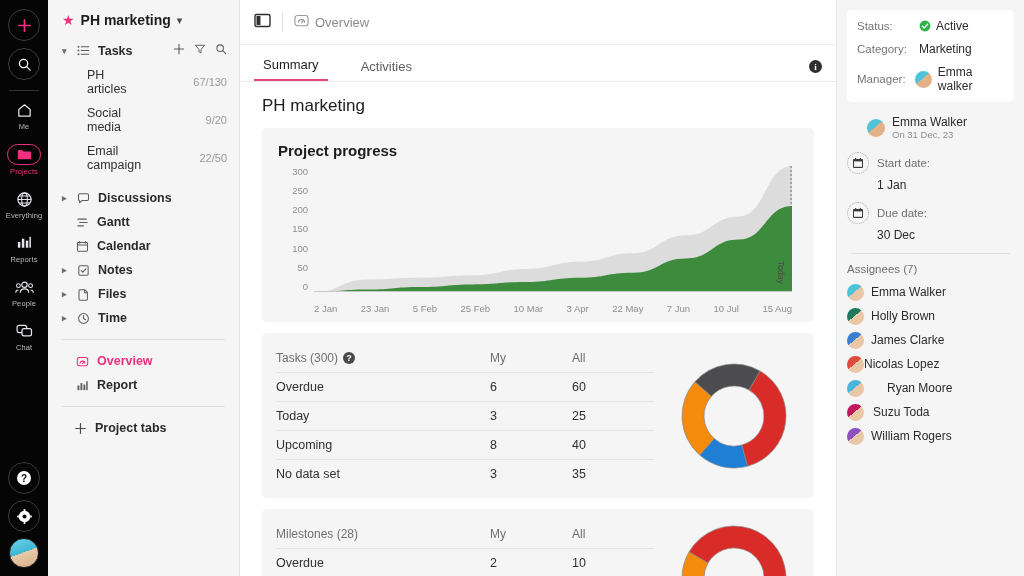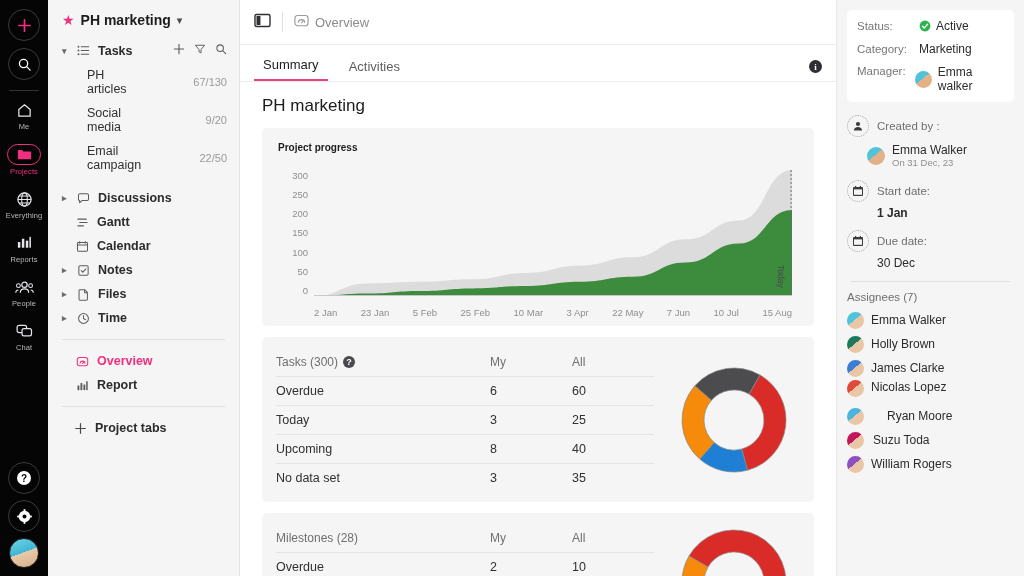--- a/index.html
+++ b/index.html
@@ -96,21 +96,21 @@
   .main { flex: 1; display: flex; flex-direction: column; background: #fff; min-width: 0; }
   .topbar {
     height: 45px; flex: 0 0 45px; display: flex; align-items: center;
     padding: 0 14px; border-bottom: 1px solid #ececec; gap: 11px;
   }
   .vline { width: 1px; height: 20px; background: #e0e0e0; }
   .bc { display: flex; align-items: center; gap: 6px; color: #8b8b8e; font-size: 13px; }
 
   .tabbar {
     height: 37px; flex: 0 0 37px; display: flex; align-items: flex-end;
-    border-bottom: 1px solid #ececec; padding: 0 14px; gap: 12px; position: relative;
+    border-bottom: 1px solid #ececec; padding: 0 14px; gap: 24px; position: relative;
   }
   .tab {
     padding: 4px 9px 7px; font-size: 13px; color: #5e5e61; cursor: pointer;
   }
   .tab.on { color: #1d1d1f; border-bottom: 2px solid #e8447d; }
   .info-i {
     position: absolute; right: 14px; bottom: 8px;
     width: 13px; height: 13px; border-radius: 50%; background: #2f2f33;
     color: #fff; font-size: 9px; font-weight: bold;
     display: flex; align-items: center; justify-content: center;
@@ -118,21 +118,21 @@
   }
 
   .page-title { font-size: 17px; color: #1d1d1f; padding: 14px 0 12px 22px; }
 
   .scroll { flex: 1; overflow: hidden; padding: 0 22px 0 22px; }
 
   .card {
     background: #f5f5f5; border-radius: 5px; margin-bottom: 11px;
   }
   .chart-card { padding: 14px 16px 8px; }
-  .chart-title { font-size: 10px; font-weight: bold; color: #1d1d1f; margin-bottom: 17px; }
+  .chart-title { font-size: 15px; font-weight: bold; color: #1d1d1f; margin-bottom: 7px; }
   .chart-wrap { position: relative; height: 148px; }
   .yaxis {
     position: absolute; left: 0; top: 0; width: 30px; height: 126px;
     display: flex; flex-direction: column; justify-content: space-between;
     align-items: flex-end; font-size: 9.5px; color: #8e8e91;
   }
   .plot { position: absolute; left: 36px; right: 6px; top: 0; height: 126px; }
   .plot svg { width: 100%; height: 100%; display: block; }
   .xaxis {
     position: absolute; left: 36px; right: 6px; bottom: 0;
@@ -568,39 +568,30 @@
               <circle cx="6" cy="6" r="5.4" fill="#2bb34a"></circle>
               <path d="M3.4 6.2l1.8 1.8 3.4-3.8" stroke="#fff" stroke-width="1.4" fill="none" stroke-linecap="round" stroke-linejoin="round"></path>
             </svg>
           <span>Active</span>
         </span>
       </div>
       <div style="display:flex;align-items:center;margin-bottom:9px;">
         <span style="width:62px;color:#767679;font-size:11.5px;">Category:</span>
         <span style="font-size:12px;color:#2b2b2d;">Marketing</span>
       </div>
-      <div style="display:flex;">
+      <div style="display:flex;align-items:center;">
         <span style="width:62px;color:#767679;font-size:11.5px;">Manager:</span>
         <span style="display:flex;align-items:center;gap:6px;font-size:12px;color:#2b2b2d;">
           <span style="width:17px;height:17px;border-radius:50%;background:linear-gradient(140deg,#4fc3d9 0 45%,#e3b188 45% 100%);flex:0 0 17px;"></span>
           <span>Emma walker</span>
         </span>
       </div>
     </div>
 
     <div style="margin:13px 10px 0;">
-      <div style="display:flex;align-items:center;gap:8px;">
-        <span style="width:22px;height:22px;border-radius:50%;border:1.3px dotted #a8a8ab;display:flex;align-items:center;justify-content:center;flex:0 0 22px;">
-          <svg width="12" height="12" viewBox="0 0 12 12">
-              <circle cx="6" cy="4" r="2.1" fill="#3c3c3e"></circle>
-              <path d="M1.9 10.6c0-2.2 1.8-3.6 4.1-3.6s4.1 1.4 4.1 3.6z" fill="#3c3c3e"></path>
-            </svg>
-        </span>
-        <span style="color:#6f6f72;font-size:11.5px;">Created by :</span>
-      </div>
       <div style="display:flex;align-items:center;gap:7px;margin:6px 0 0 20px;">
         <span style="width:18px;height:18px;border-radius:50%;background:linear-gradient(140deg,#4fc3d9 0 45%,#e3b188 45% 100%);flex:0 0 18px;"></span>
         <span>
           <span style="display:block;font-size:12px;color:#2b2b2d;">Emma Walker</span>
           <span style="display:block;font-size:9.5px;color:#8e8e91;">On 31 Dec, 23</span>
         </span>
       </div>
     </div>
 
     <div style="margin:12px 10px 0;">
@@ -608,21 +599,21 @@
         <span style="width:22px;height:22px;border-radius:50%;border:1.3px dotted #a8a8ab;display:flex;align-items:center;justify-content:center;flex:0 0 22px;">
           <svg width="12" height="12" viewBox="0 0 12 12">
               <rect x="1" y="2" width="10" height="9" rx="1" fill="#3c3c3e"></rect>
               <rect x="2" y="4.4" width="8" height="5.4" fill="#f5f5f5"></rect>
               <rect x="3" y="1" width="1.2" height="2" fill="#3c3c3e"></rect>
               <rect x="7.8" y="1" width="1.2" height="2" fill="#3c3c3e"></rect>
             </svg>
         </span>
         <span style="color:#6f6f72;font-size:11.5px;">Start date:</span>
       </div>
-      <div style="font-size:12px;color:#2b2b2d;margin:4px 0 0 30px;font-weight:bold;">1 Jan</div>
+      <div style="font-size:12px;color:#2b2b2d;margin:4px 0 0 30px;">1 Jan</div>
     </div>
 
     <div style="margin:10px 10px 0;">
       <div style="display:flex;align-items:center;gap:8px;">
         <span style="width:22px;height:22px;border-radius:50%;border:1.3px dotted #a8a8ab;display:flex;align-items:center;justify-content:center;flex:0 0 22px;">
           <svg width="12" height="12" viewBox="0 0 12 12">
               <rect x="1" y="2" width="10" height="9" rx="1" fill="#3c3c3e"></rect>
               <rect x="2" y="4.4" width="8" height="5.4" fill="#f5f5f5"></rect>
               <rect x="3" y="1" width="1.2" height="2" fill="#3c3c3e"></rect>
               <rect x="7.8" y="1" width="1.2" height="2" fill="#3c3c3e"></rect>
@@ -643,21 +634,21 @@
             <span style="font-size: 12px; color: rgb(43, 43, 45);">Emma Walker</span>
           </div>
           <div style="display: flex; align-items: center; gap: 7px; height: 24px;">
             <span style="width: 17px; height: 17px; border-radius: 50%; flex: 0 0 17px; background: linear-gradient(140deg, rgb(30, 122, 94) 0px, rgb(30, 122, 94) 46%, rgb(232, 198, 166) 46%, rgb(232, 198, 166) 100%);"></span>
             <span style="font-size: 12px; color: rgb(43, 43, 45);">Holly Brown</span>
           </div>
           <div style="display: flex; align-items: center; gap: 7px; height: 24px;">
             <span style="width: 17px; height: 17px; border-radius: 50%; flex: 0 0 17px; background: linear-gradient(140deg, rgb(59, 127, 212) 0px, rgb(59, 127, 212) 46%, rgb(232, 198, 166) 46%, rgb(232, 198, 166) 100%);"></span>
             <span style="font-size: 12px; color: rgb(43, 43, 45);">James Clarke</span>
           </div>
-          <div style="display: flex; gap: 7px; height: 24px;">
+          <div style="display: flex; align-items: center; height: 24px;">
             <span style="width: 17px; height: 17px; border-radius: 50%; flex: 0 0 17px; background: linear-gradient(140deg, rgb(224, 74, 58) 0px, rgb(224, 74, 58) 46%, rgb(232, 198, 166) 46%, rgb(232, 198, 166) 100%);"></span>
             <span style="font-size: 12px; color: rgb(43, 43, 45);">Nicolas Lopez</span>
           </div>
           <div style="display: flex; align-items: center; gap: 23px; height: 24px;">
             <span style="width: 17px; height: 17px; border-radius: 50%; flex: 0 0 17px; background: linear-gradient(140deg, rgb(73, 182, 224) 0px, rgb(73, 182, 224) 46%, rgb(232, 198, 166) 46%, rgb(232, 198, 166) 100%);"></span>
             <span style="font-size: 12px; color: rgb(43, 43, 45);">Ryan Moore</span>
           </div>
           <div style="display: flex; align-items: center; gap: 9px; height: 24px;">
             <span style="width: 17px; height: 17px; border-radius: 50%; flex: 0 0 17px; background: linear-gradient(140deg, rgb(194, 24, 91) 0px, rgb(194, 24, 91) 46%, rgb(232, 198, 166) 46%, rgb(232, 198, 166) 100%);"></span>
             <span style="font-size: 12px; color: rgb(43, 43, 45);">Suzu Toda</span>

